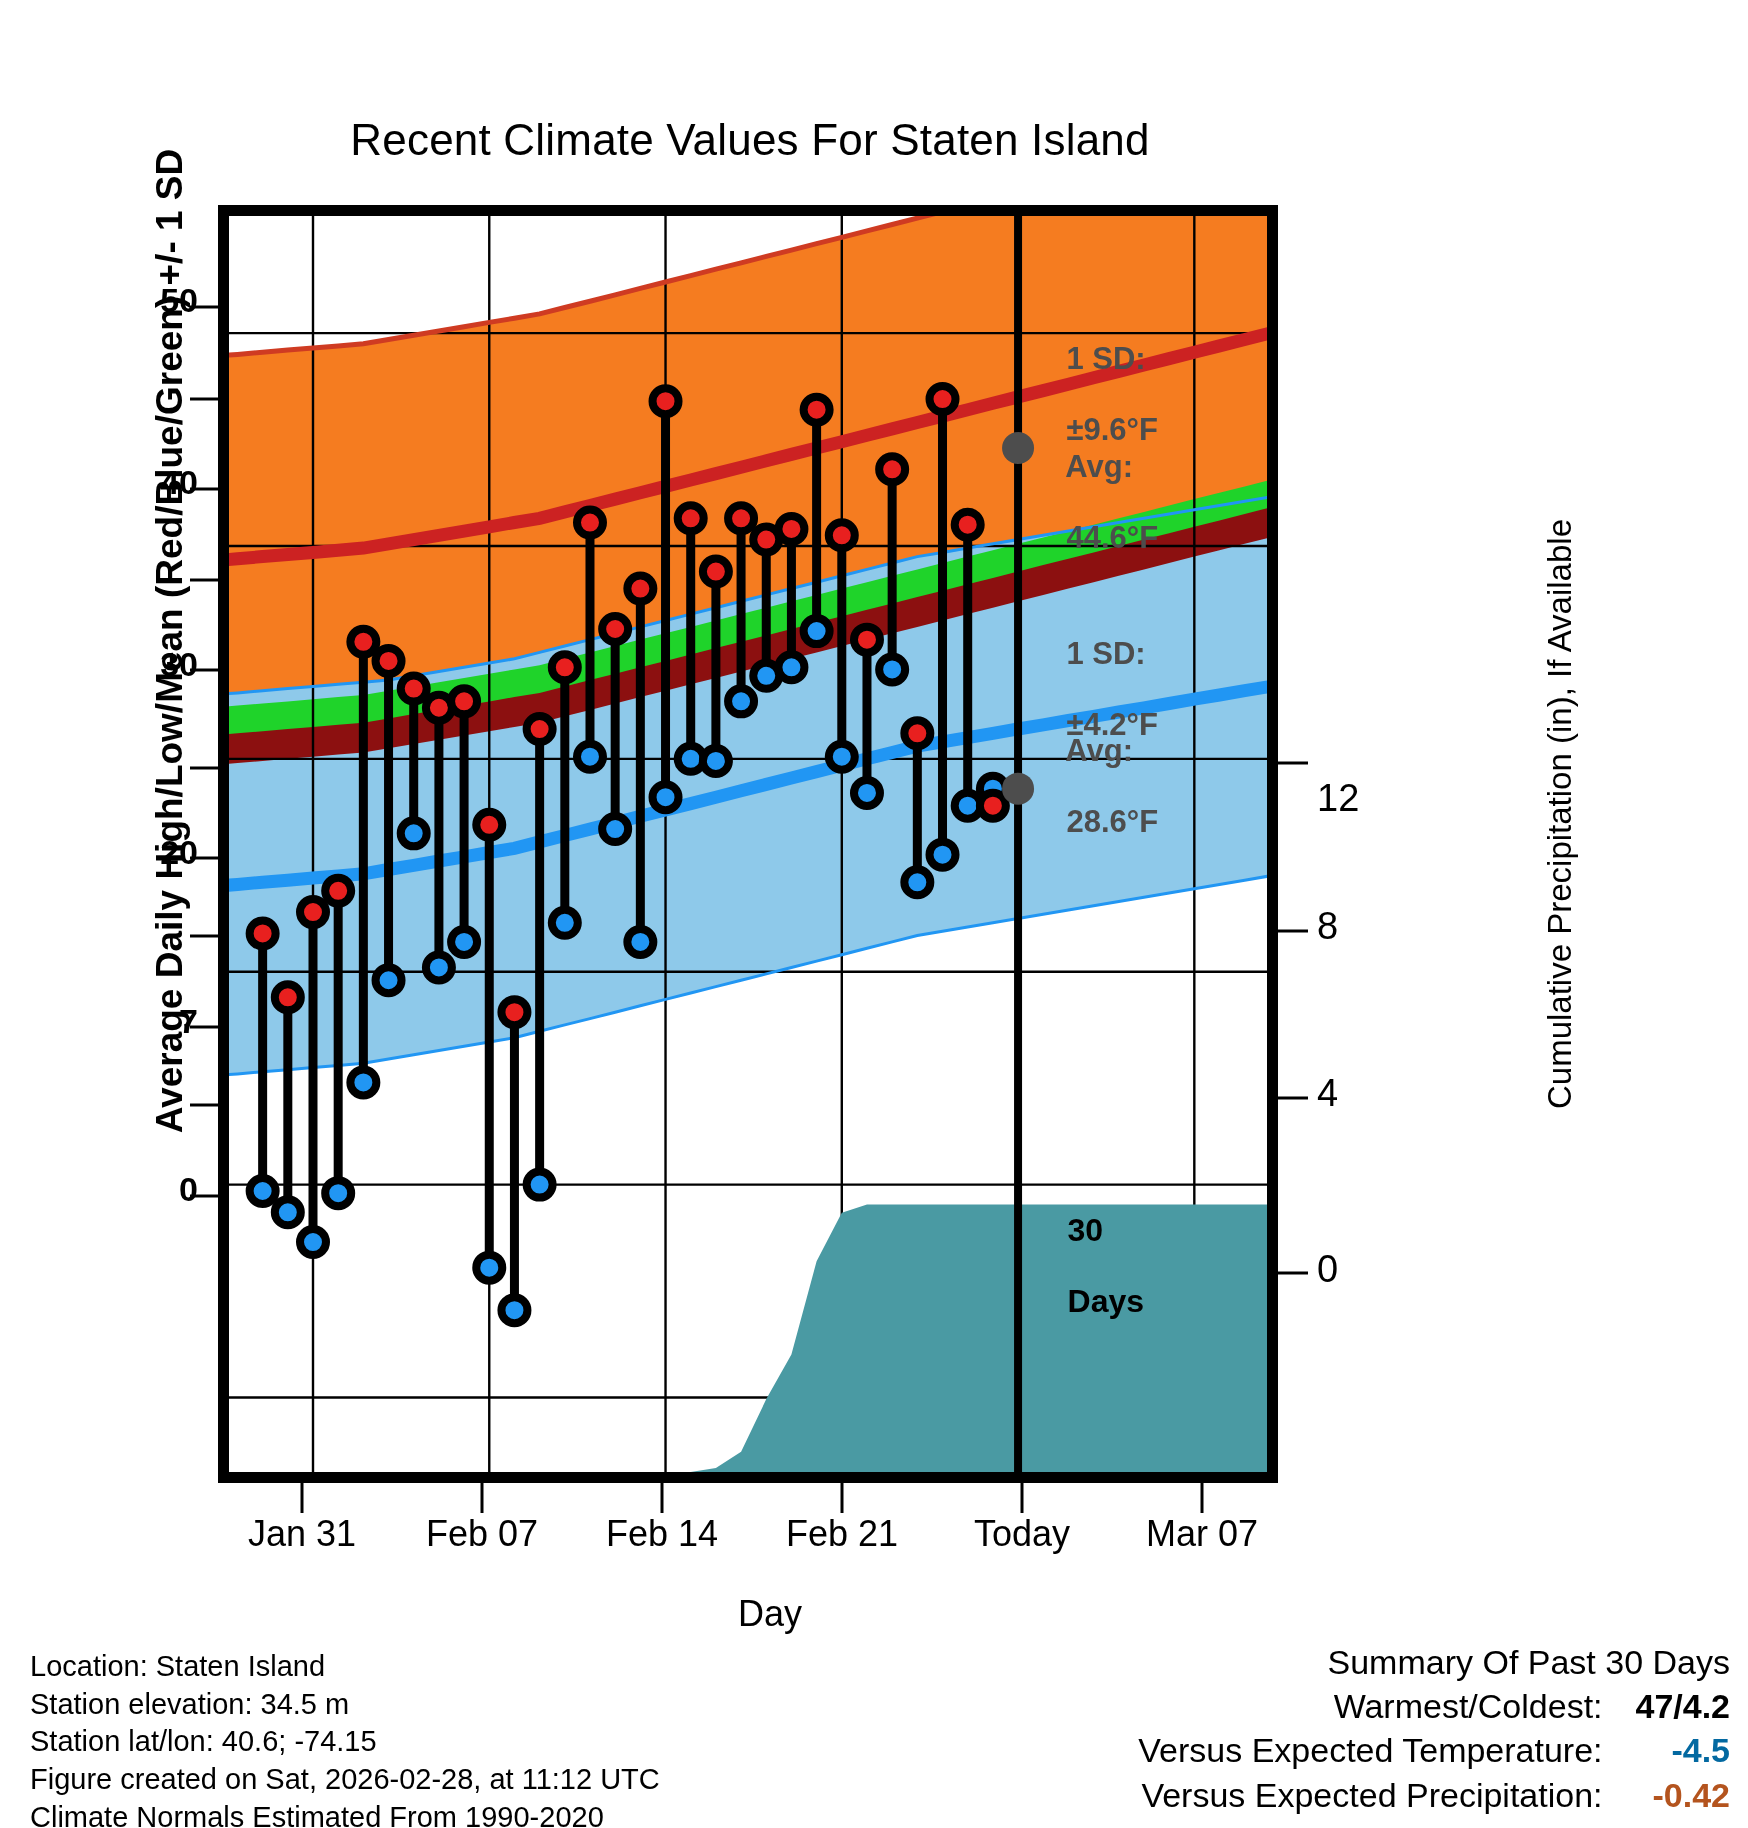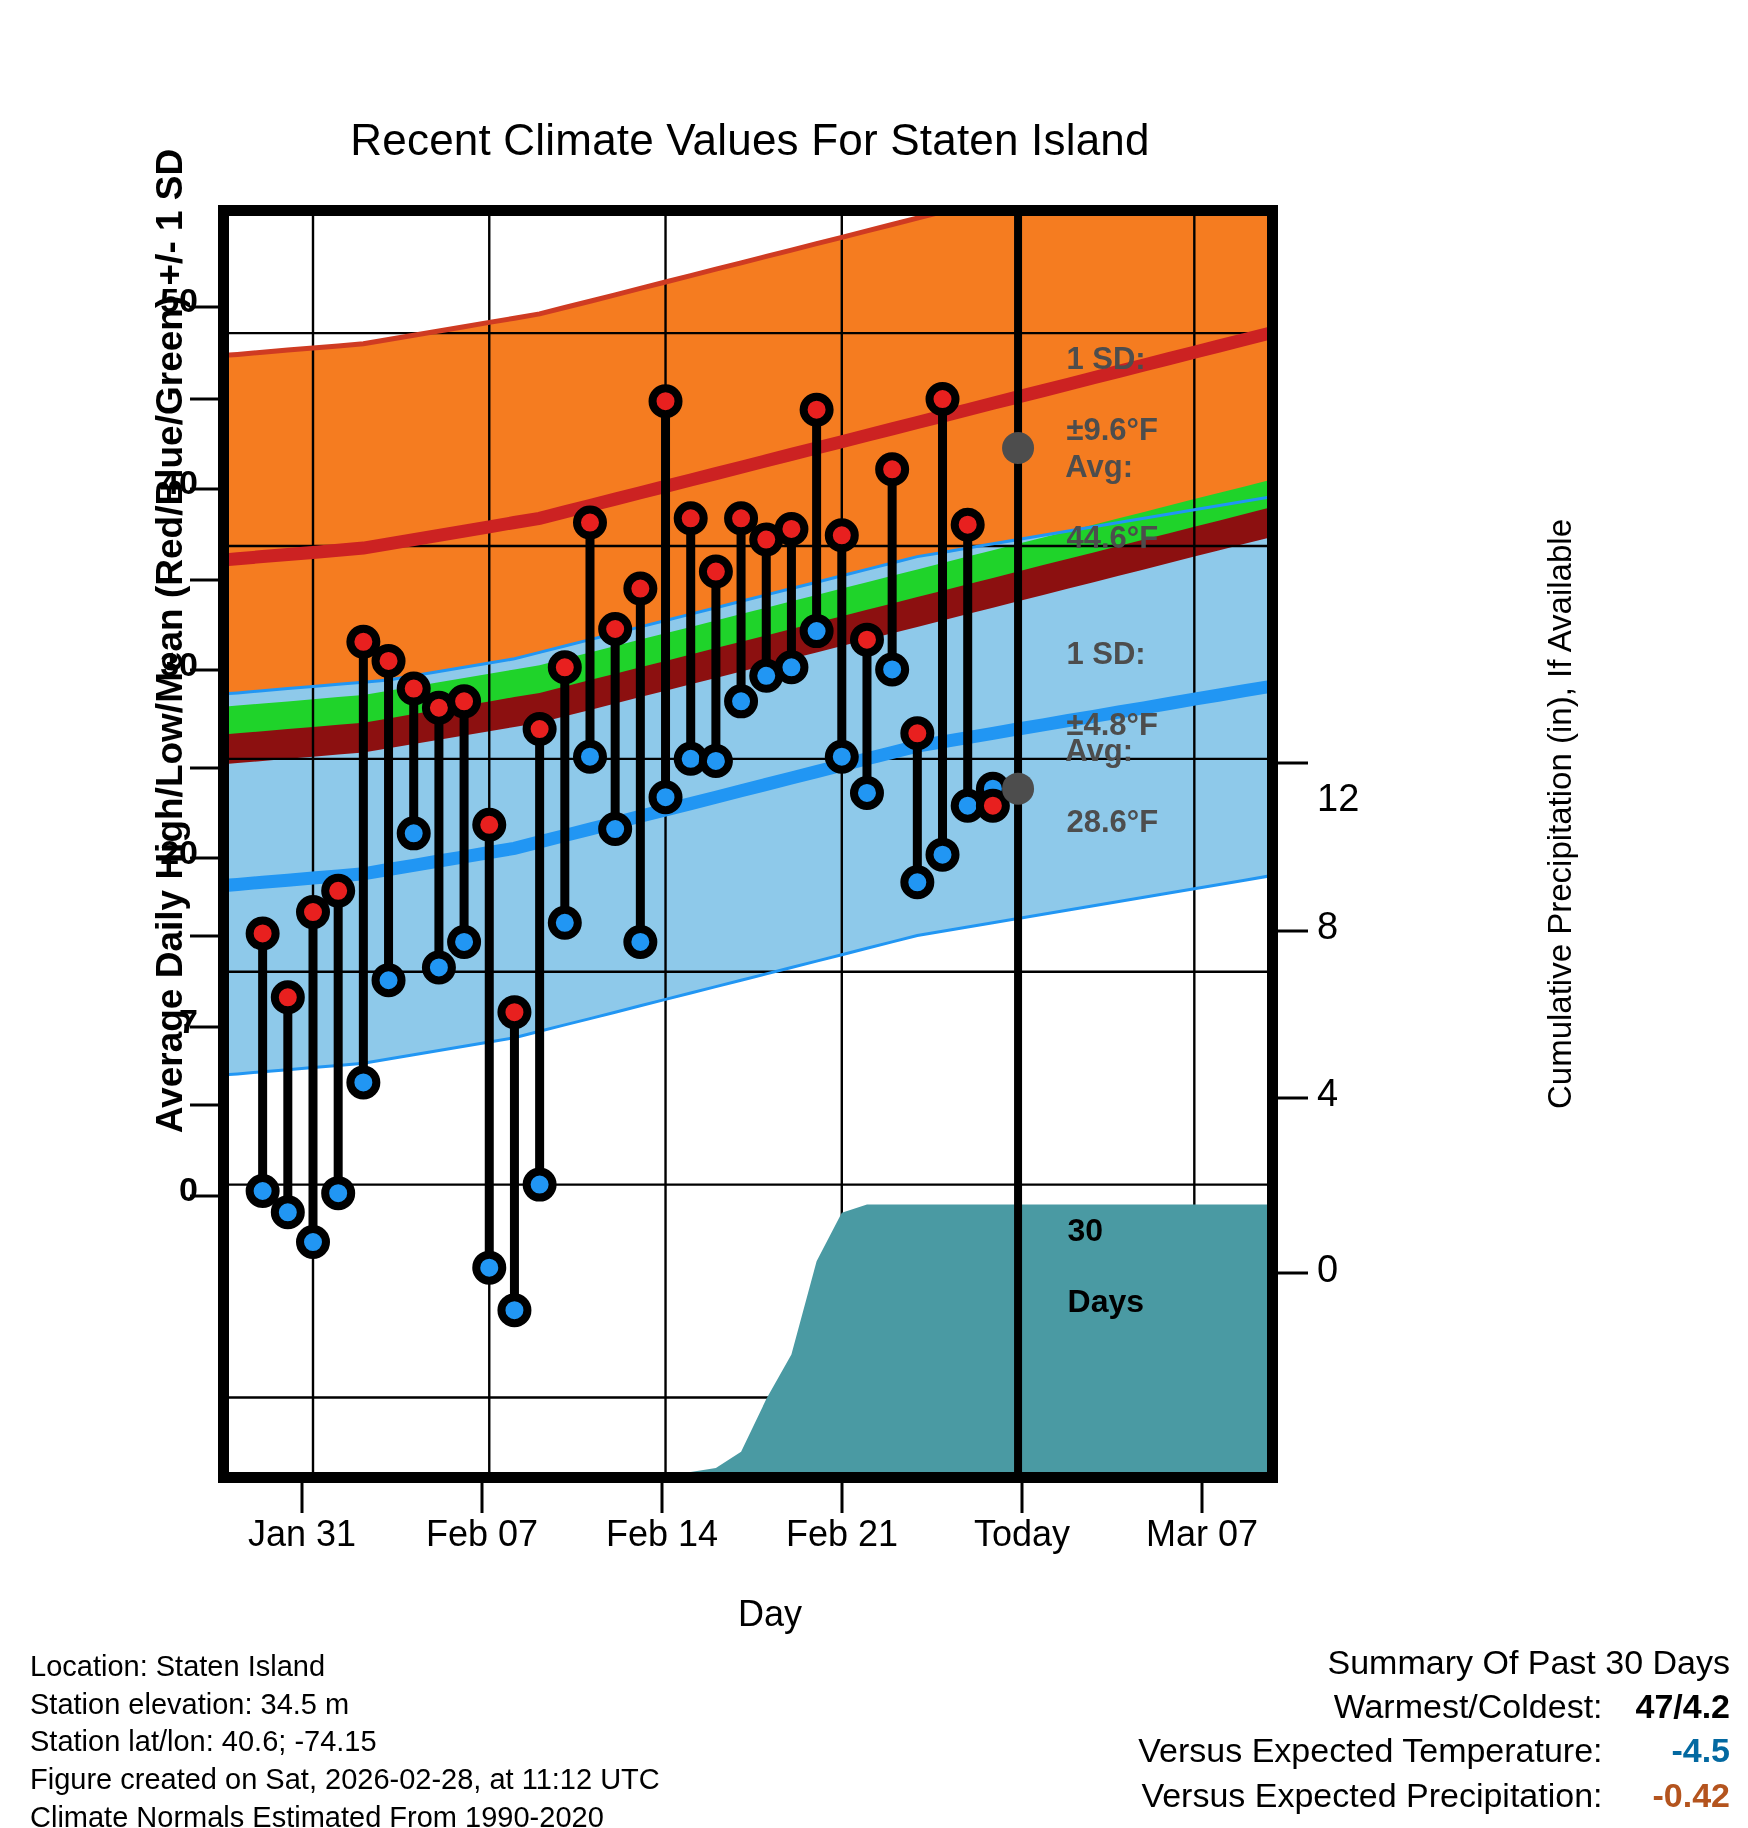--- a/index.html
+++ b/index.html
@@ -234,21 +234,21 @@
   <div class="ann" style="left:1032px;top:305px;">
     <span>1 SD:</span><br>
     <span>±9.6°F</span>
   </div>
   <div class="ann" style="left:1032px;top:413px;">
     <span>Avg:</span><br>
     <span>44.6°F</span>
   </div>
   <div class="ann" style="left:1032px;top:600px;">
     <span>1 SD:</span><br>
-    <span>±4.8°F</span>
+    <span>±4.2°F</span>
   </div>
   <div class="ann" style="left:1032px;top:697px;">
     <span>Avg:</span><br>
     <span>28.6°F</span>
   </div>
   <div class="ann-days" style="left:1032px;top:1177px;">
     <span>30</span><br>
     <span>Days</span>
   </div>
 

